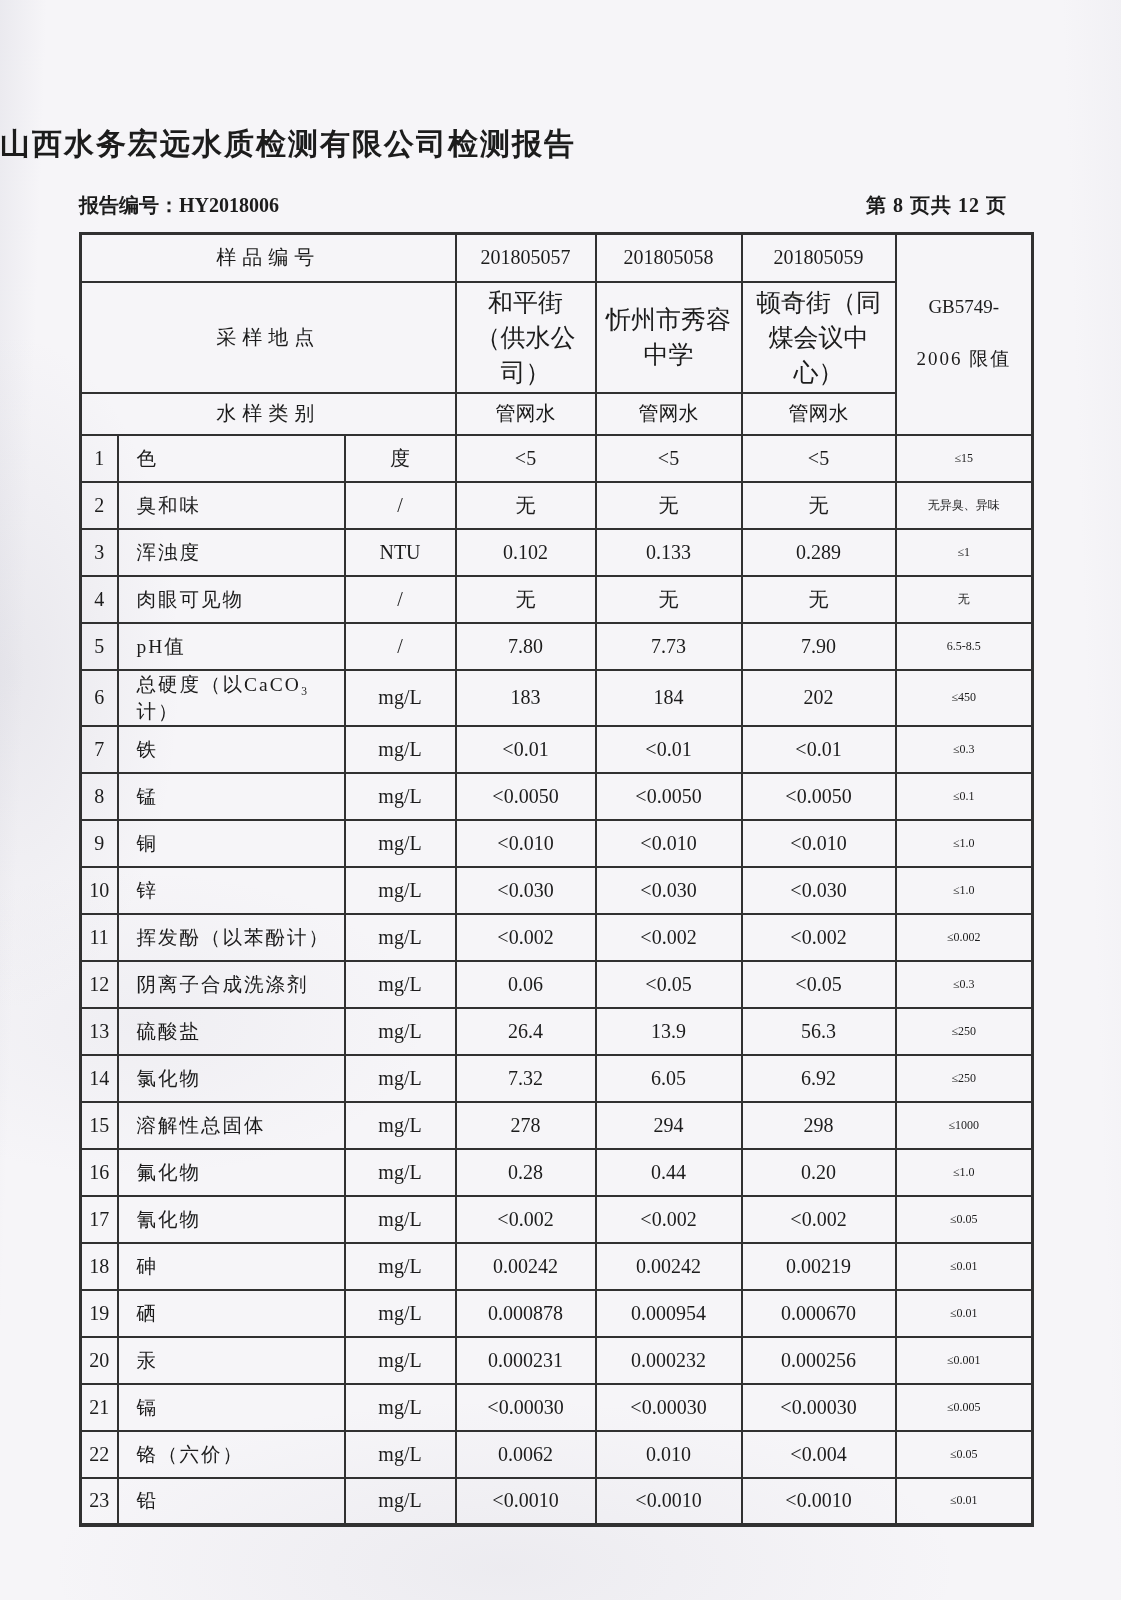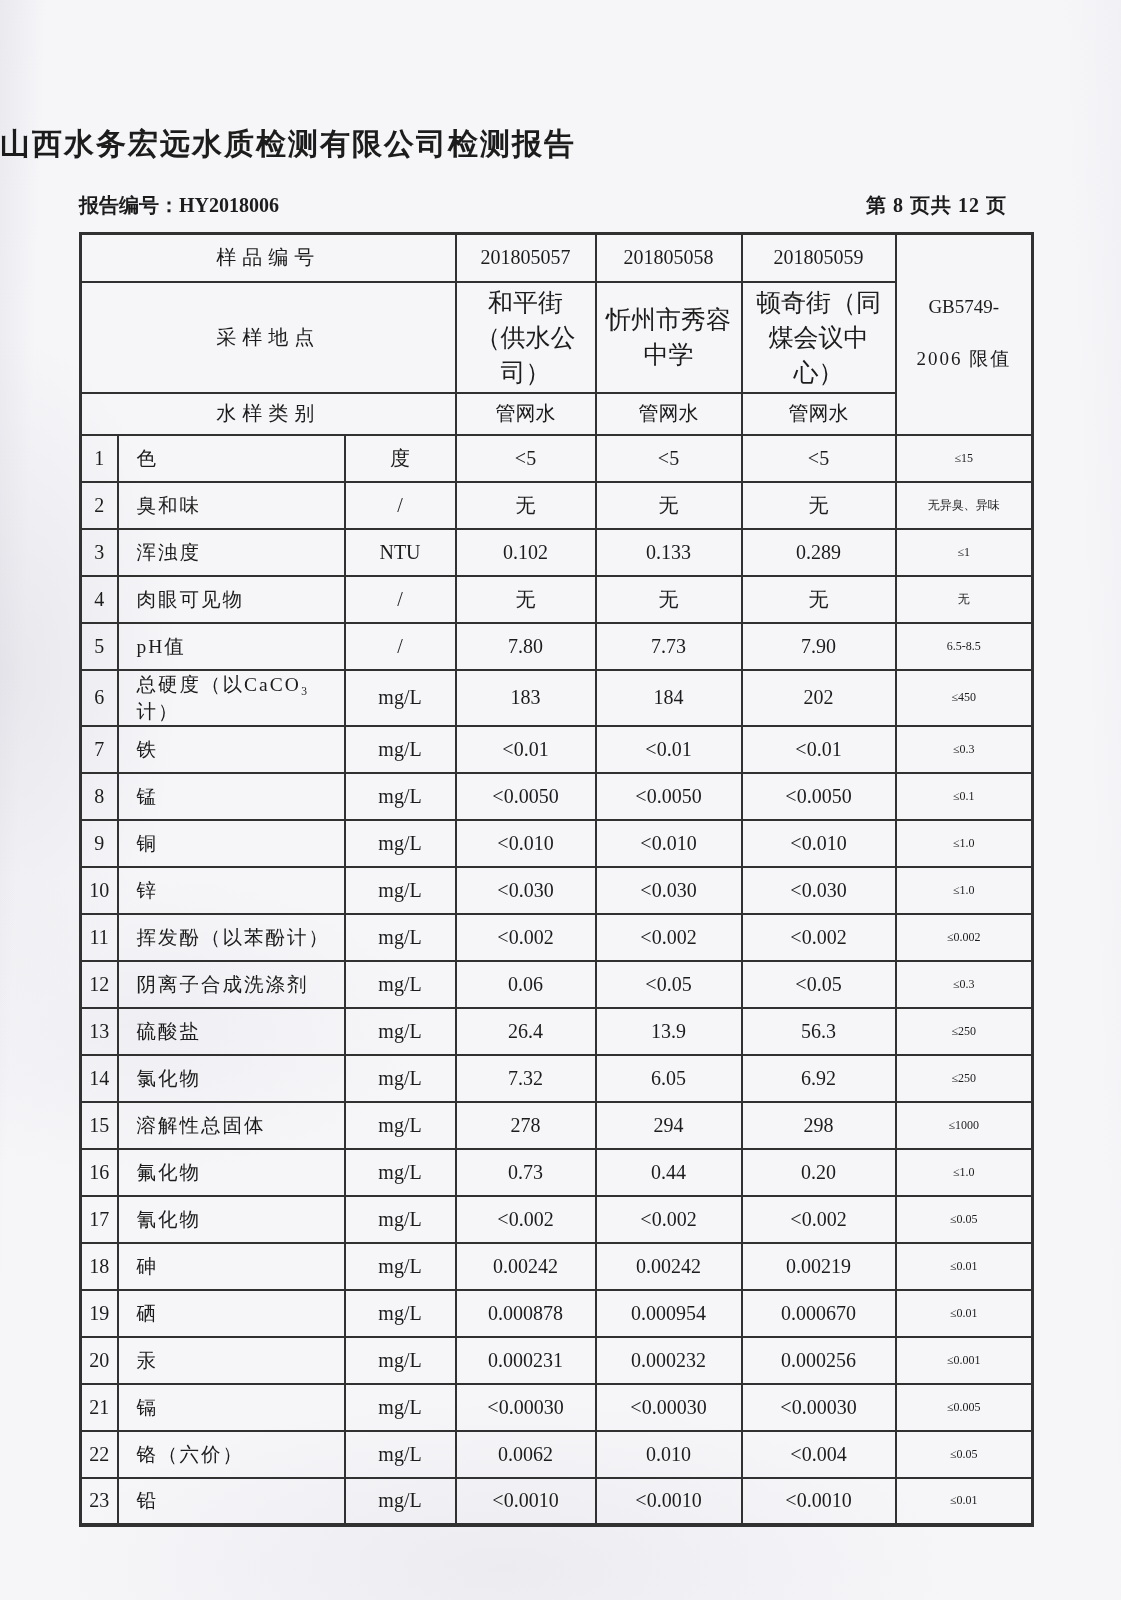--- a/index.html
+++ b/index.html
@@ -281,21 +281,21 @@
     <td>mg/L</td>
     <td>278</td>
     <td>294</td>
     <td>298</td>
     <td class="limit-cell">≤1000</td>
   </tr>
       <tr>
     <td>16</td>
     <td class="name-cell">氟化物</td>
     <td>mg/L</td>
-    <td>0.73</td>
+    <td>0.28</td>
     <td>0.44</td>
     <td>0.20</td>
     <td class="limit-cell">≤1.0</td>
   </tr>
       <tr>
     <td>17</td>
     <td class="name-cell">氰化物</td>
     <td>mg/L</td>
     <td>&lt;0.002</td>
     <td>&lt;0.002</td>

